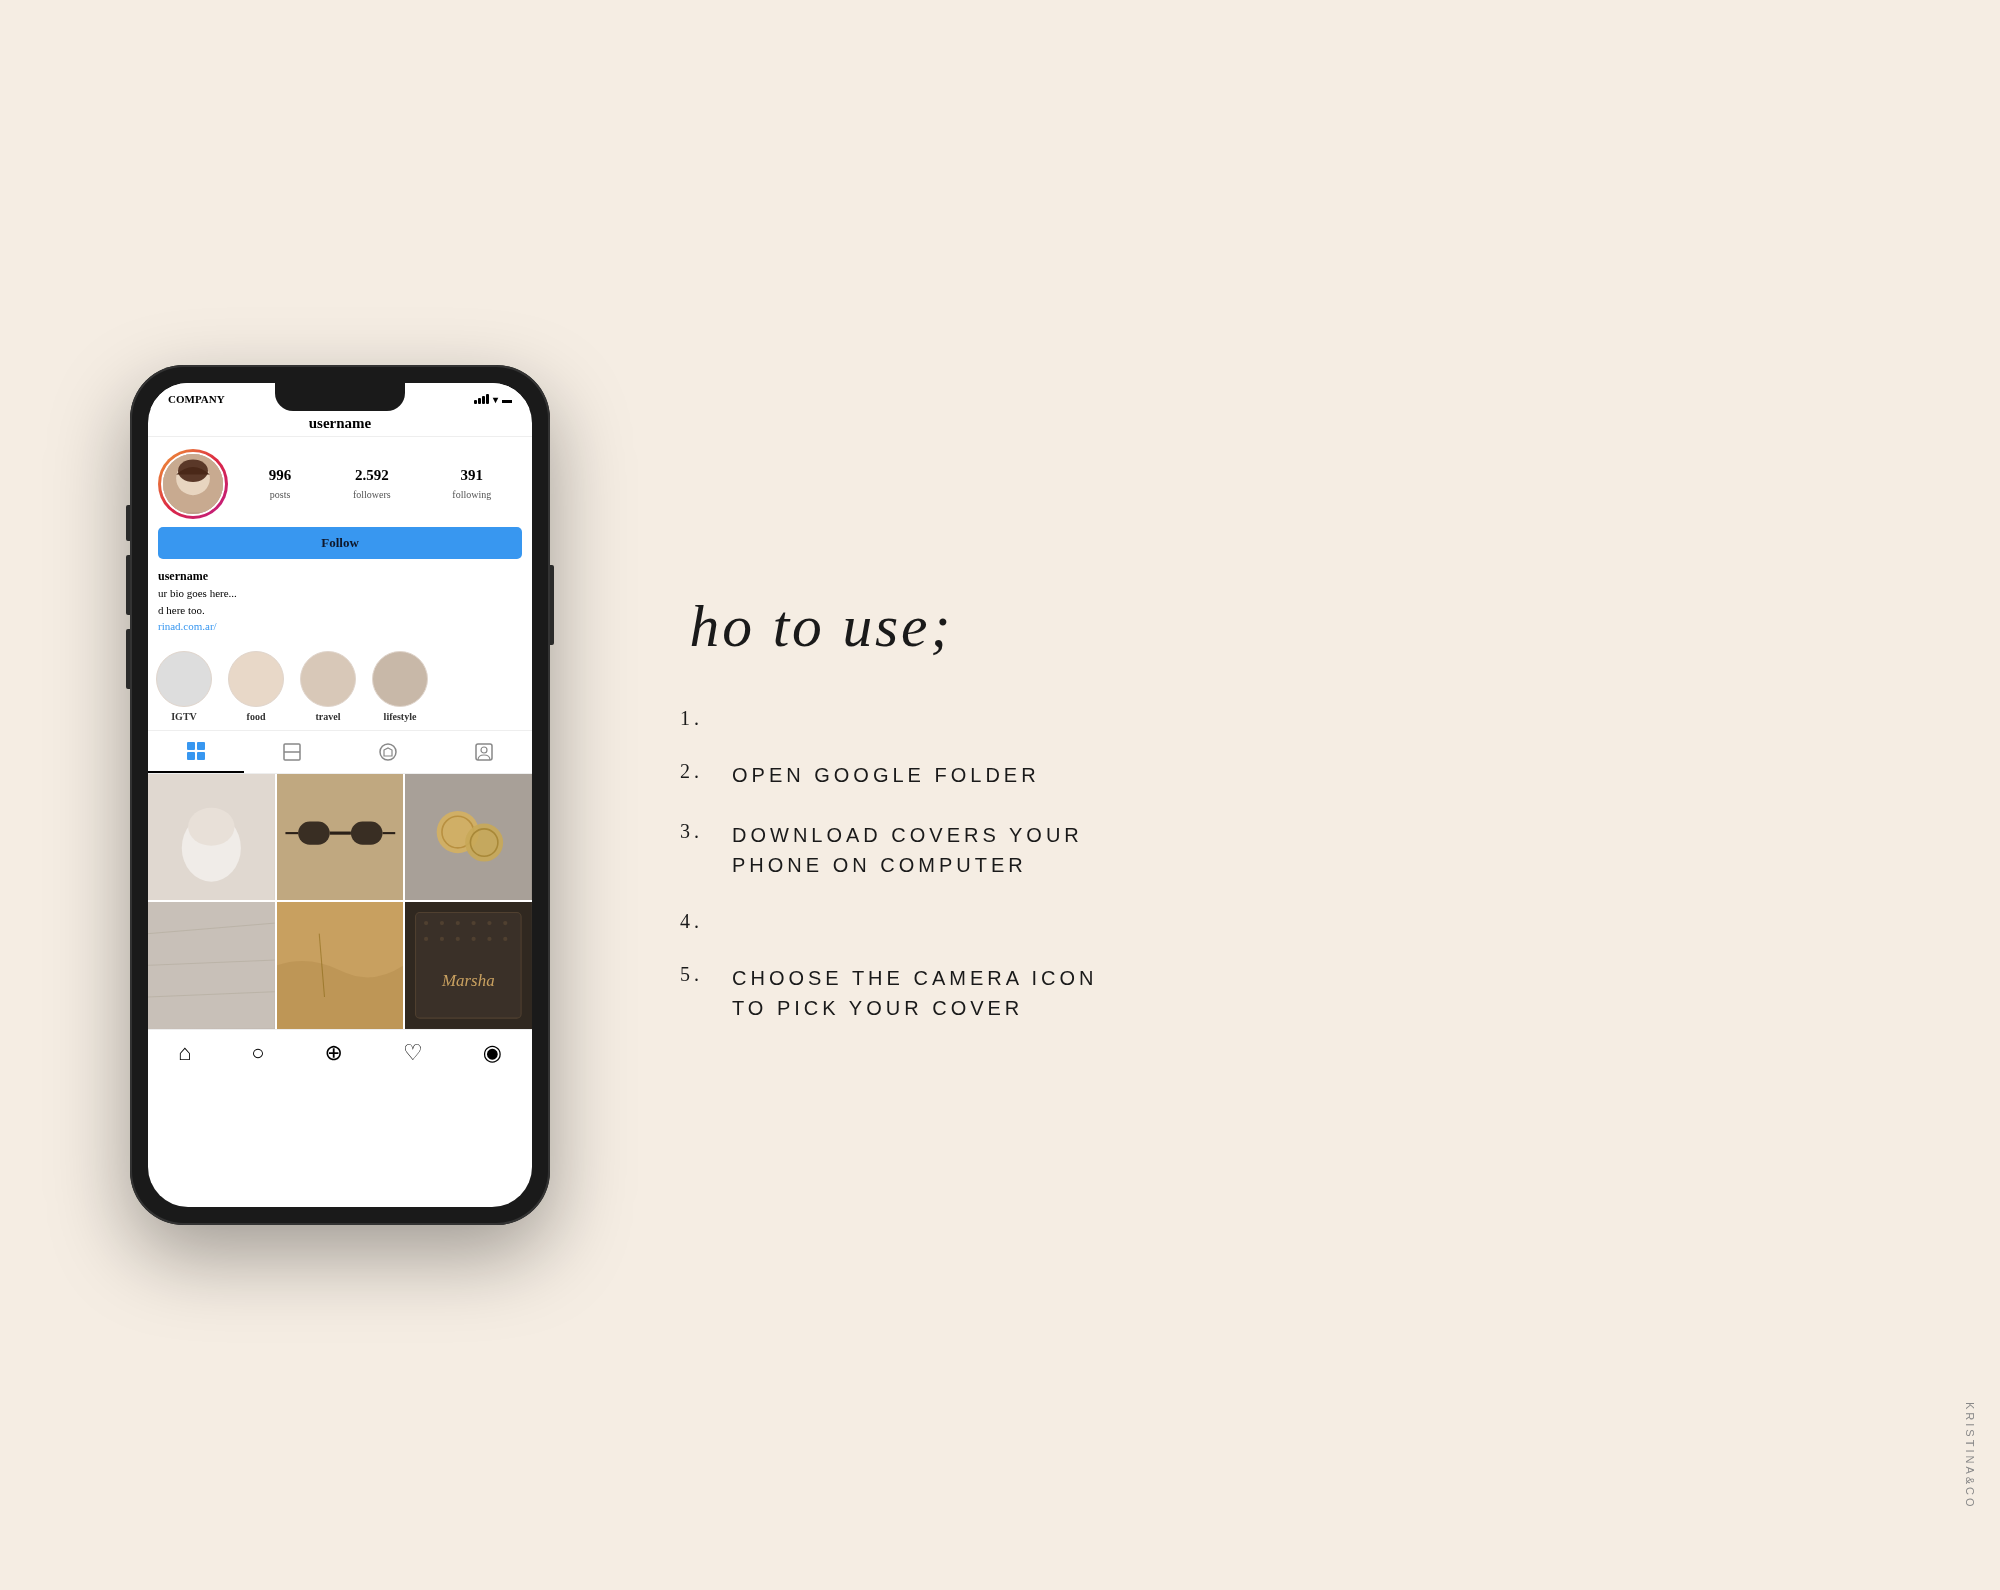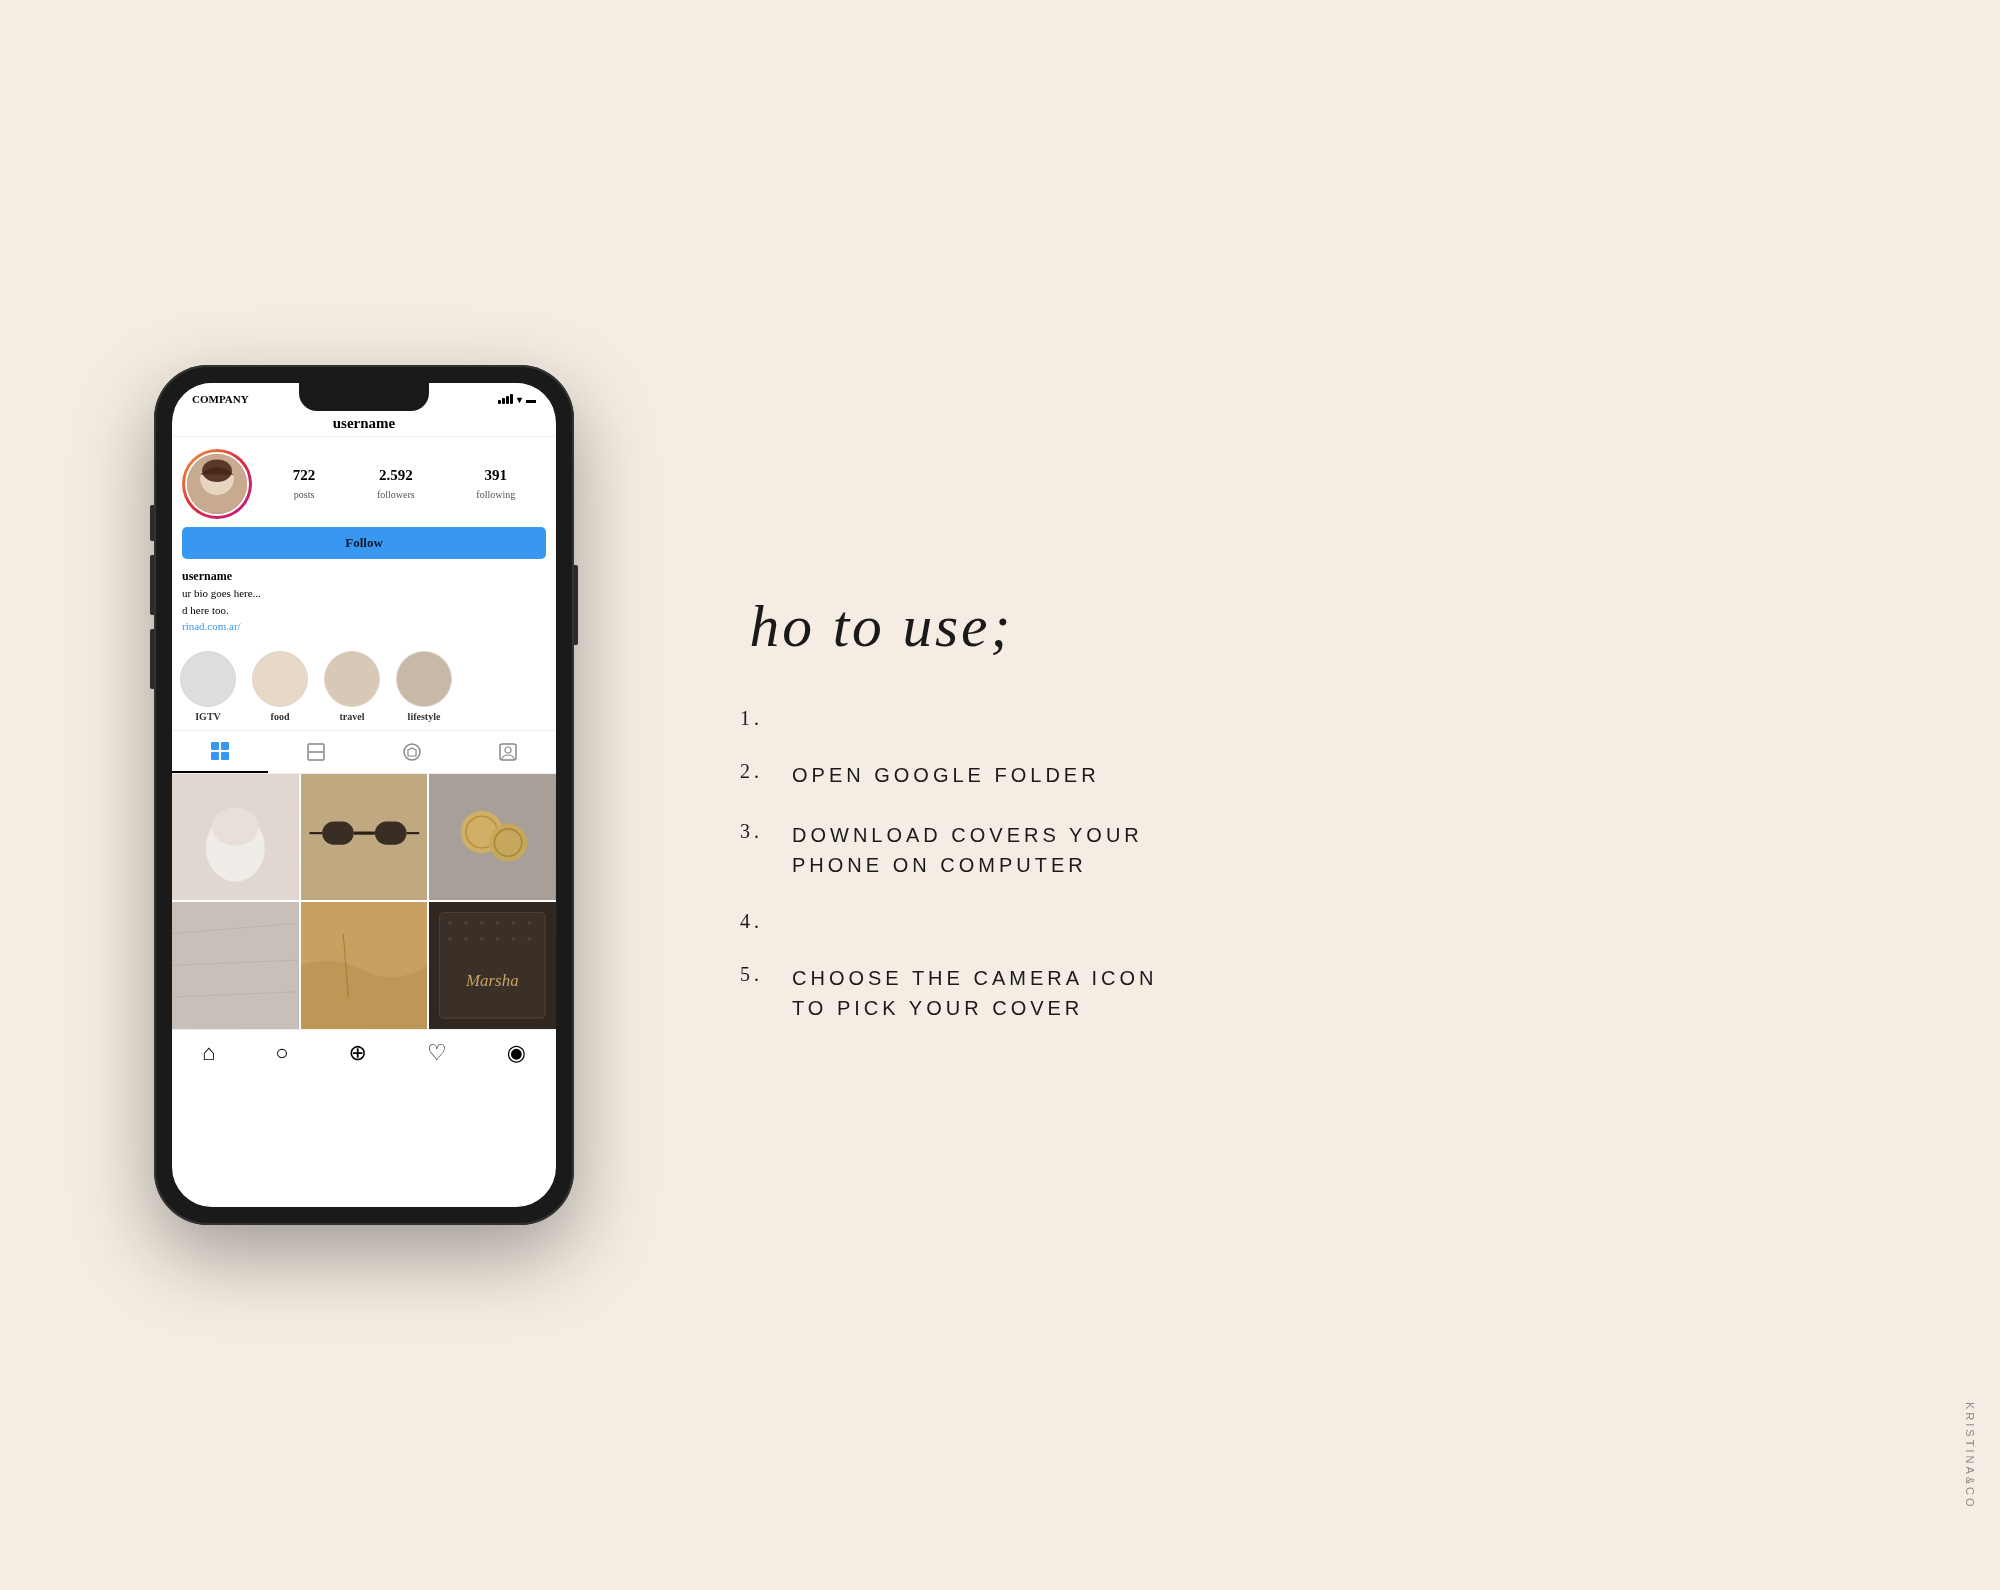--- a/index.html
+++ b/index.html
@@ -12,22 +12,21 @@
       overflow: hidden;
       position: relative;
     }
 
     .page-container {
       width: 100%;
       height: 100%;
       display: flex;
       align-items: center;
       justify-content: space-between;
-      padding: 60px 104px;
-      gap: 36px;
+      padding: 60px 80px;
     }
 
     
     .phone-section {
       width: 520px;
       flex-shrink: 0;
       display: flex;
       align-items: center;
       justify-content: center;
     }
@@ -438,21 +437,21 @@
                   <ellipse cx="32" cy="28" rx="18" ry="18" fill="#e8d5c0"></ellipse>
                   <ellipse cx="32" cy="20" rx="16" ry="12" fill="#5a3828"></ellipse>
                   <path d="M14 24 Q32 8 50 24" fill="#4a2818"></path>
                 </svg>
               </div>
             </div>
           </div>
 
           <div class="stats-group">
             <div class="stat-item">
-              <span class="stat-number">722</span>
+              <span class="stat-number">996</span>
               <span class="stat-label">posts</span>
             </div>
             <div class="stat-item">
               <span class="stat-number">2.592</span>
               <span class="stat-label">followers</span>
             </div>
             <div class="stat-item">
               <span class="stat-number">391</span>
               <span class="stat-label">following</span>
             </div>

